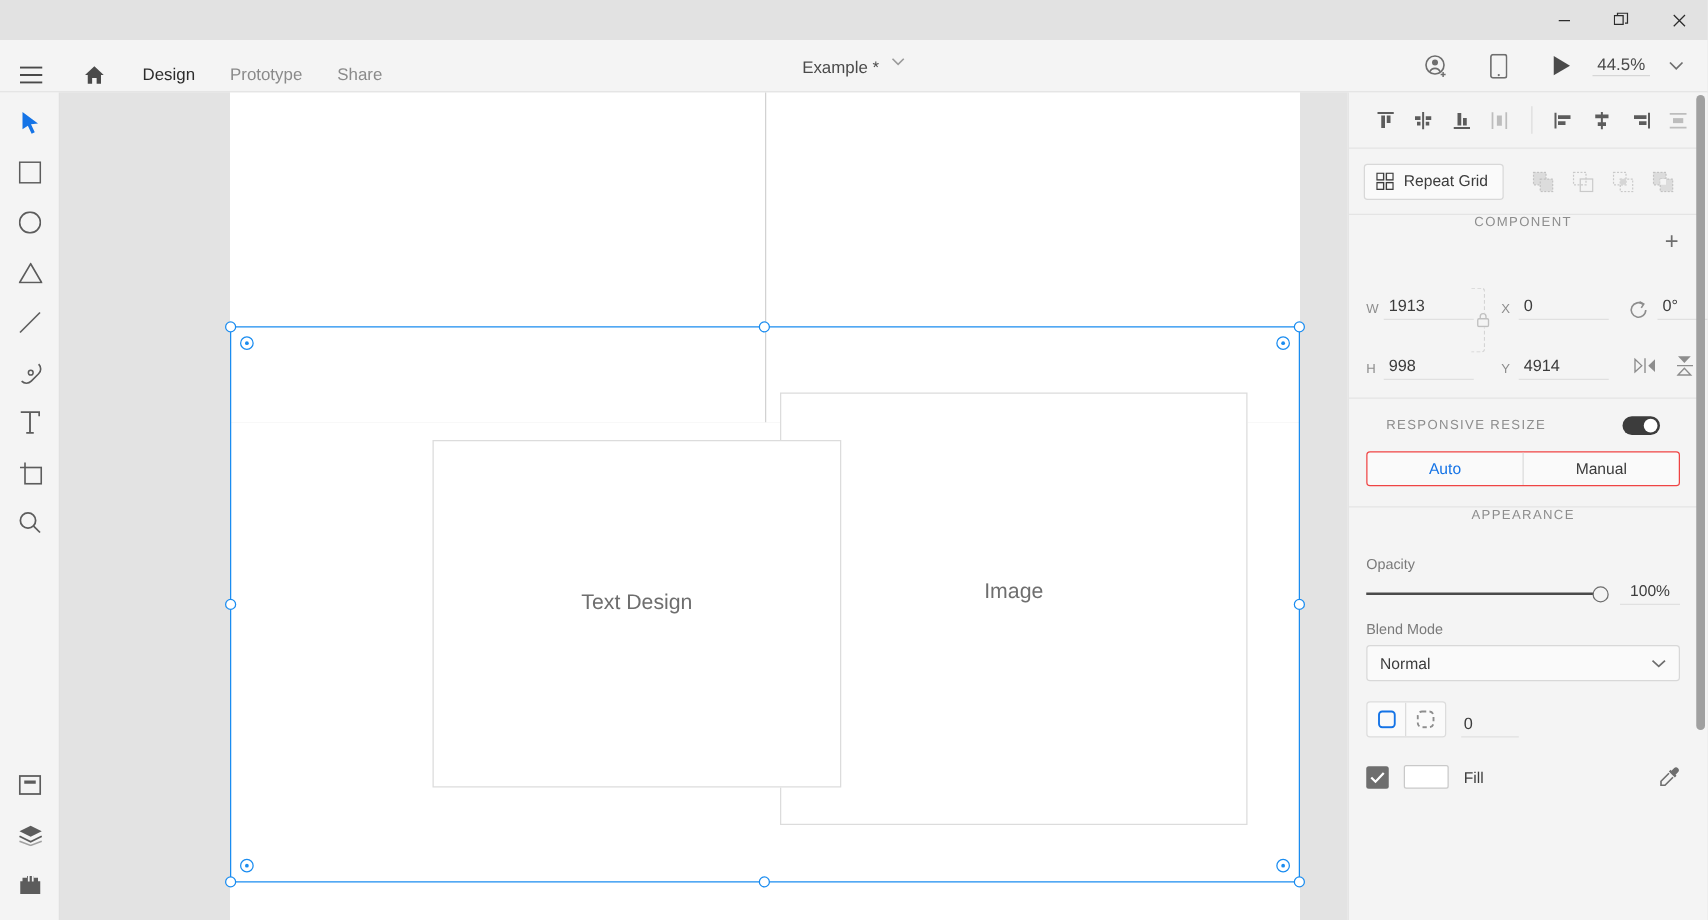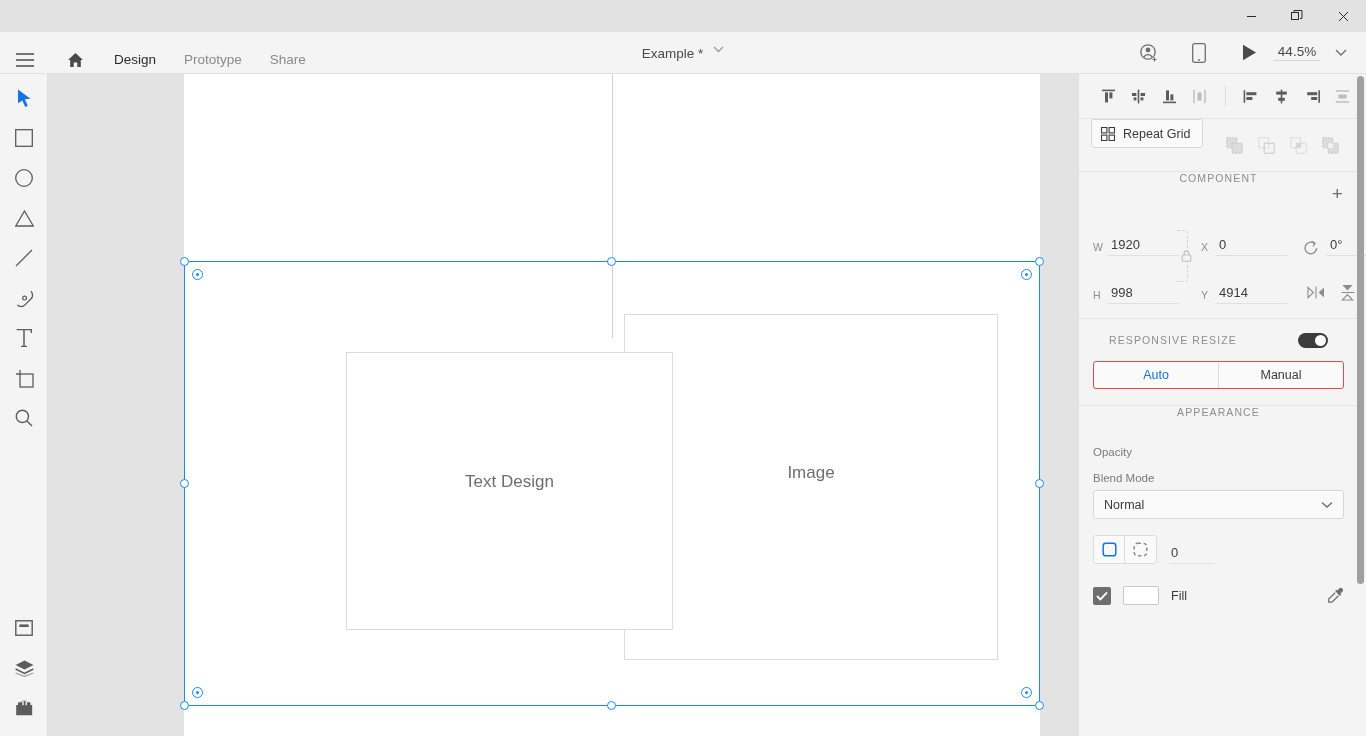--- a/index.html
+++ b/index.html
@@ -144,21 +144,21 @@
 
   
   #align-bar{ height:44px; display:flex; align-items:center; padding-left:14px; }
   .alnbtn{
     width:32px; height:30px; display:flex; align-items:center; justify-content:center; color:#5c5c5c;
   }
   .alnbtn.dim{ color:#bdbdbd; }
   #align-div{ width:1px; height:22px; background:#dcdcdc; margin:0 10px; }
 
   
-  #grid-row{ height:52px; display:flex; padding:0 12px; }
+  #grid-row{ height:52px; display:flex; align-items:center; padding:0 12px; }
   #repeat-grid-btn{
     height:29px; padding:0 12px 0 9px; display:flex; align-items:center; gap:8px;
     background:#fafafa; border:1px solid #d8d8d8; border-radius:3px;
     font-size:12.5px; color:#3c3c3c; white-space:nowrap;
   }
   #bool-ops{ margin-left:auto; display:flex; align-items:center; }
   .boolbtn{ width:32px; height:30px; display:flex; align-items:center; justify-content:center; color:#c9c9c9; }
 
   
   .sect-head{
@@ -556,21 +556,21 @@
 
     <div class="sect-head">
       <span>COMPONENT</span>
       <span class="plus">+</span>
     </div>
 
     <div id="xform">
       <div class="xr">
         <div class="fld">
           <span class="flabel">W</span>
-          <span class="fval">1920</span>
+          <span class="fval">1913</span>
         </div>
         <div class="fld" style="margin-left:22px">
           <span class="flabel">X</span>
           <span class="fval">0</span>
         </div>
         <div class="rot-fld" style="margin-left:16px">
           <span>
             <svg width="16" height="16" viewBox="0 0 16 16">
               <path d="M13.6 8a5.8 5.8 0 1 1-2.1-4.5" fill="none" stroke="#8d8d8d" stroke-width="1.3"></path>
               <path d="M8.6 1.4l3.4 1.9-2 3" fill="none" stroke="#8d8d8d" stroke-width="1.3"></path>
@@ -629,20 +629,27 @@
         <span>Manual</span>
       </div>
     </div>
     <div class="sep"></div>
 
     <div class="sect-head">
       <span>APPEARANCE</span>
     </div>
 
     <div id="op-label">Opacity</div>
+    <div id="op-row">
+      <div id="op-track">
+        <div class="line"></div>
+        <div id="op-knob"></div>
+      </div>
+      <div id="op-val">100%</div>
+    </div>
 
     <div id="bm-label">Blend Mode</div>
     <div id="bm-select">
       <span>Normal</span>
       <span class="chev">
         <svg width="12" height="8" viewBox="0 0 12 8">
             <path d="M1 1.5l5 4.6 5-4.6" fill="none" stroke="#6e6e6e" stroke-width="1.4"></path>
           </svg>
       </span>
     </div>

